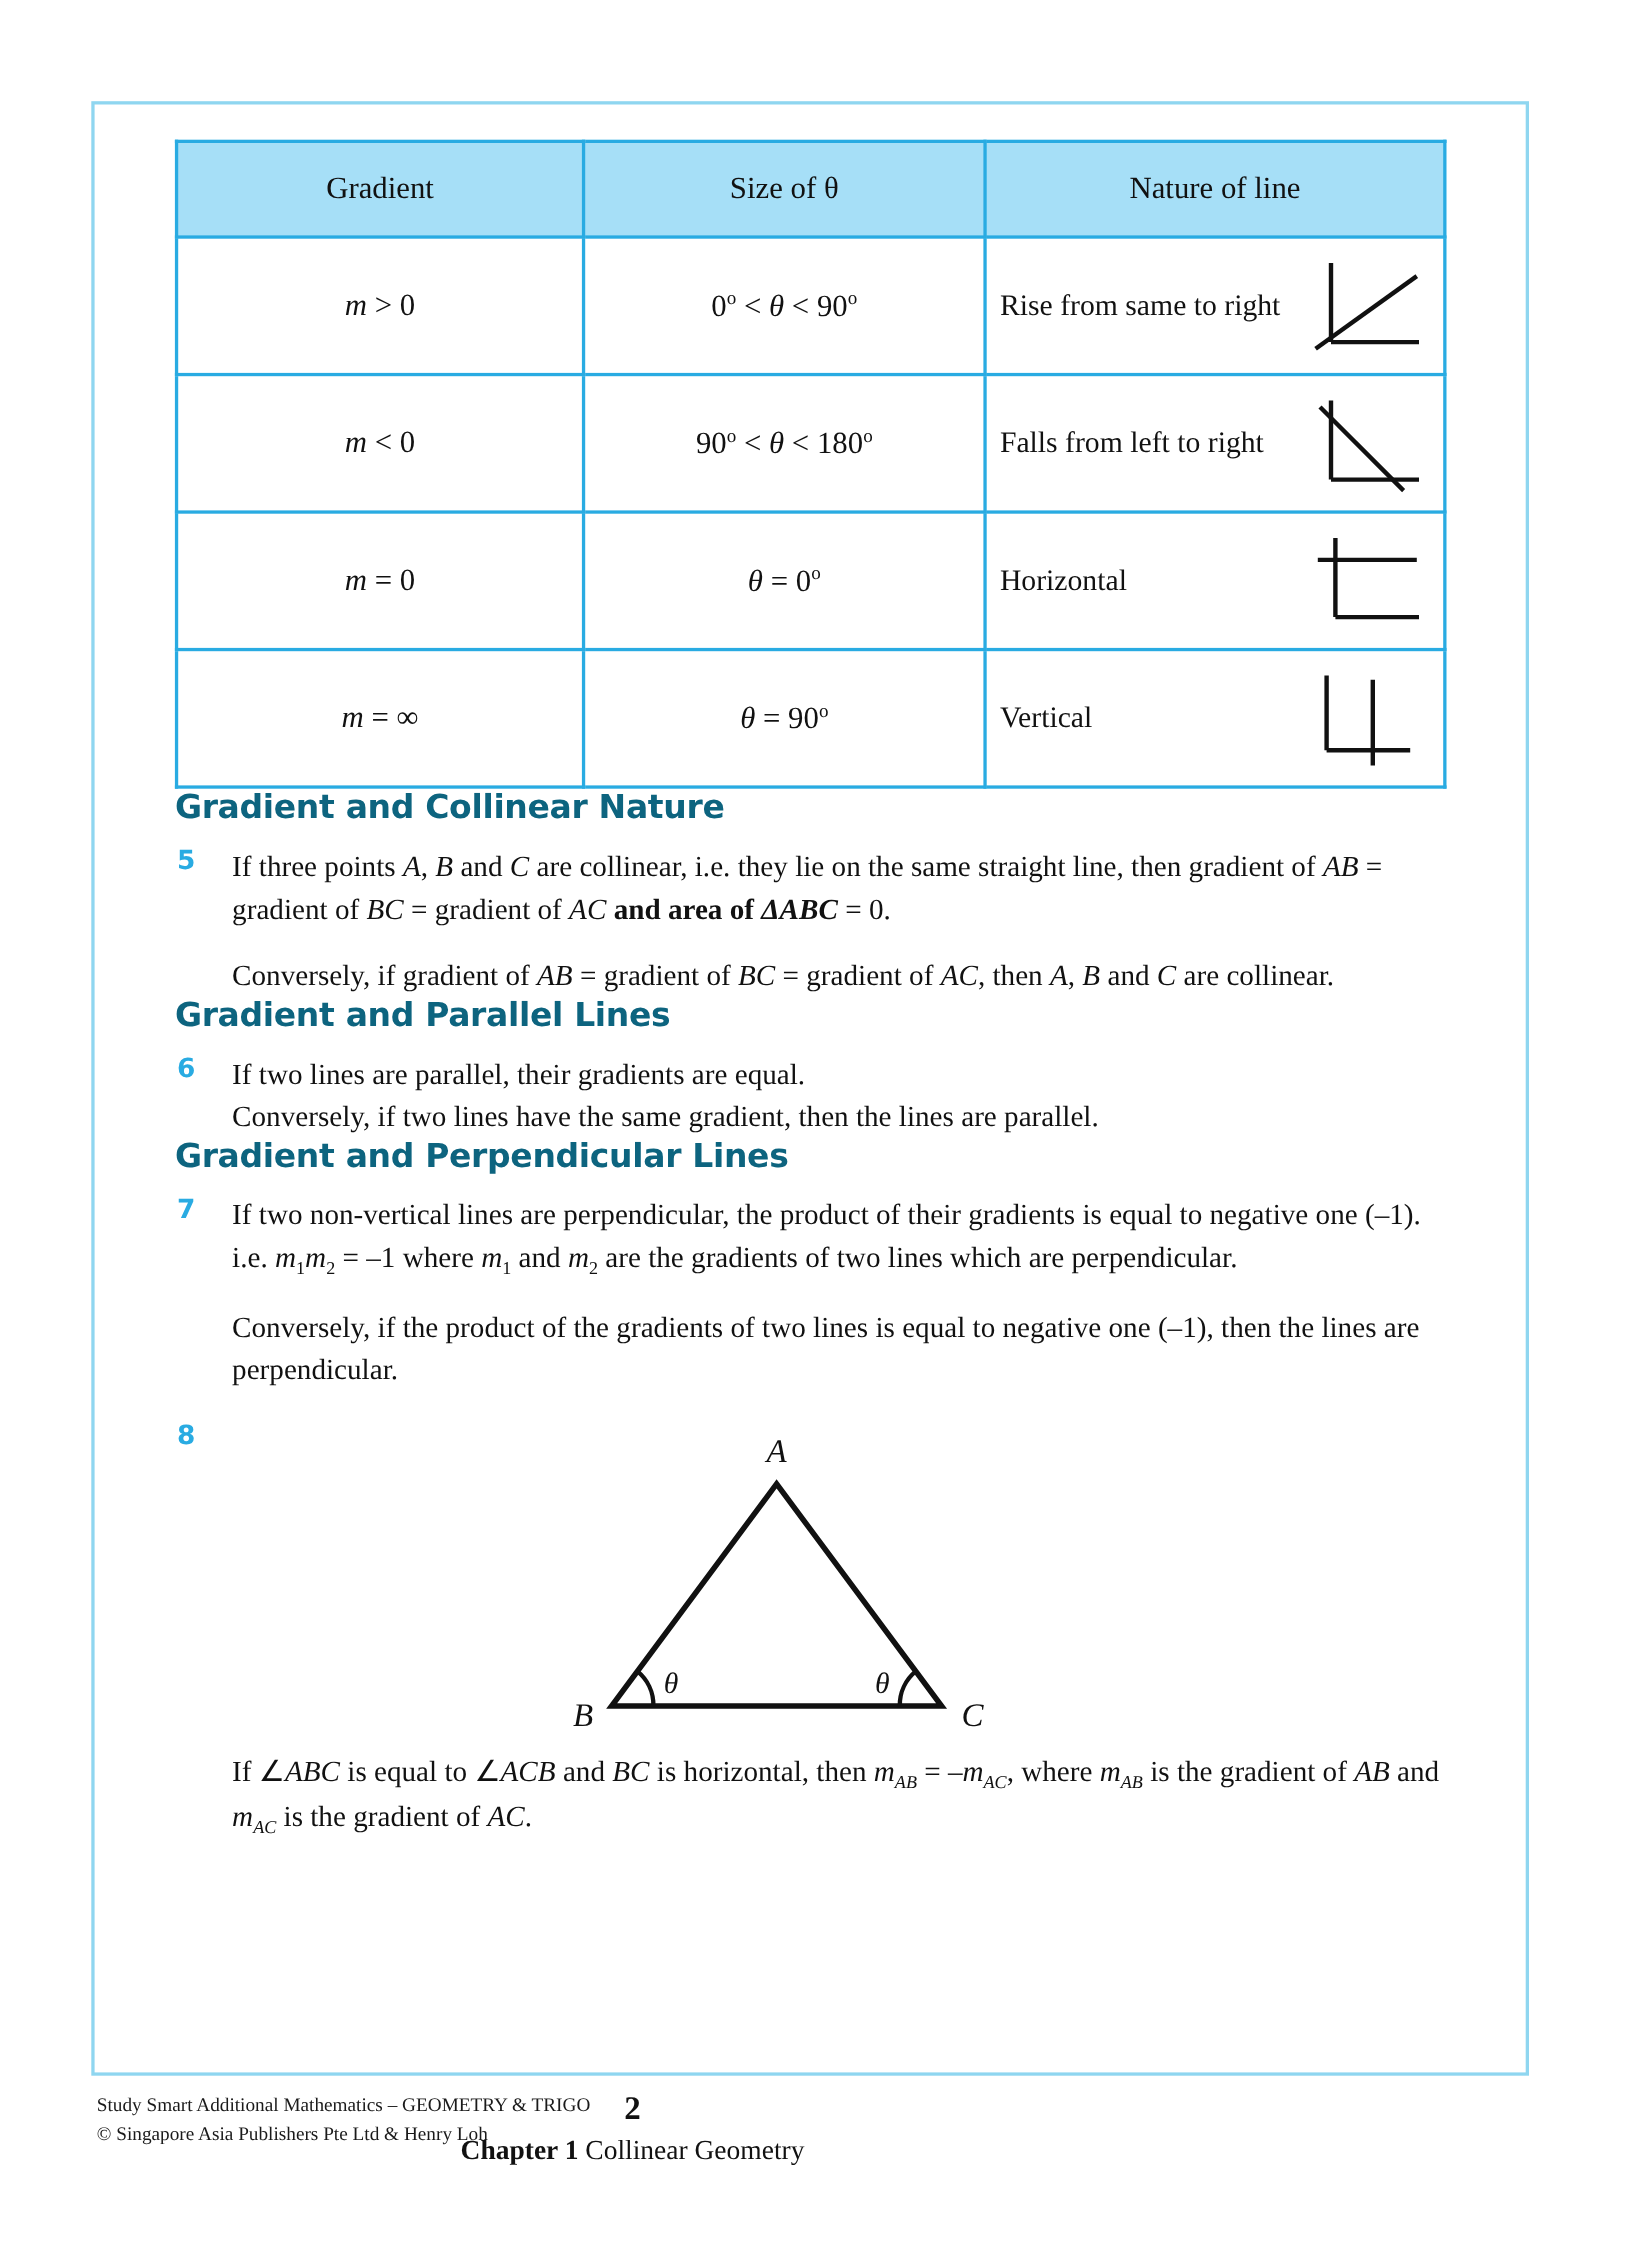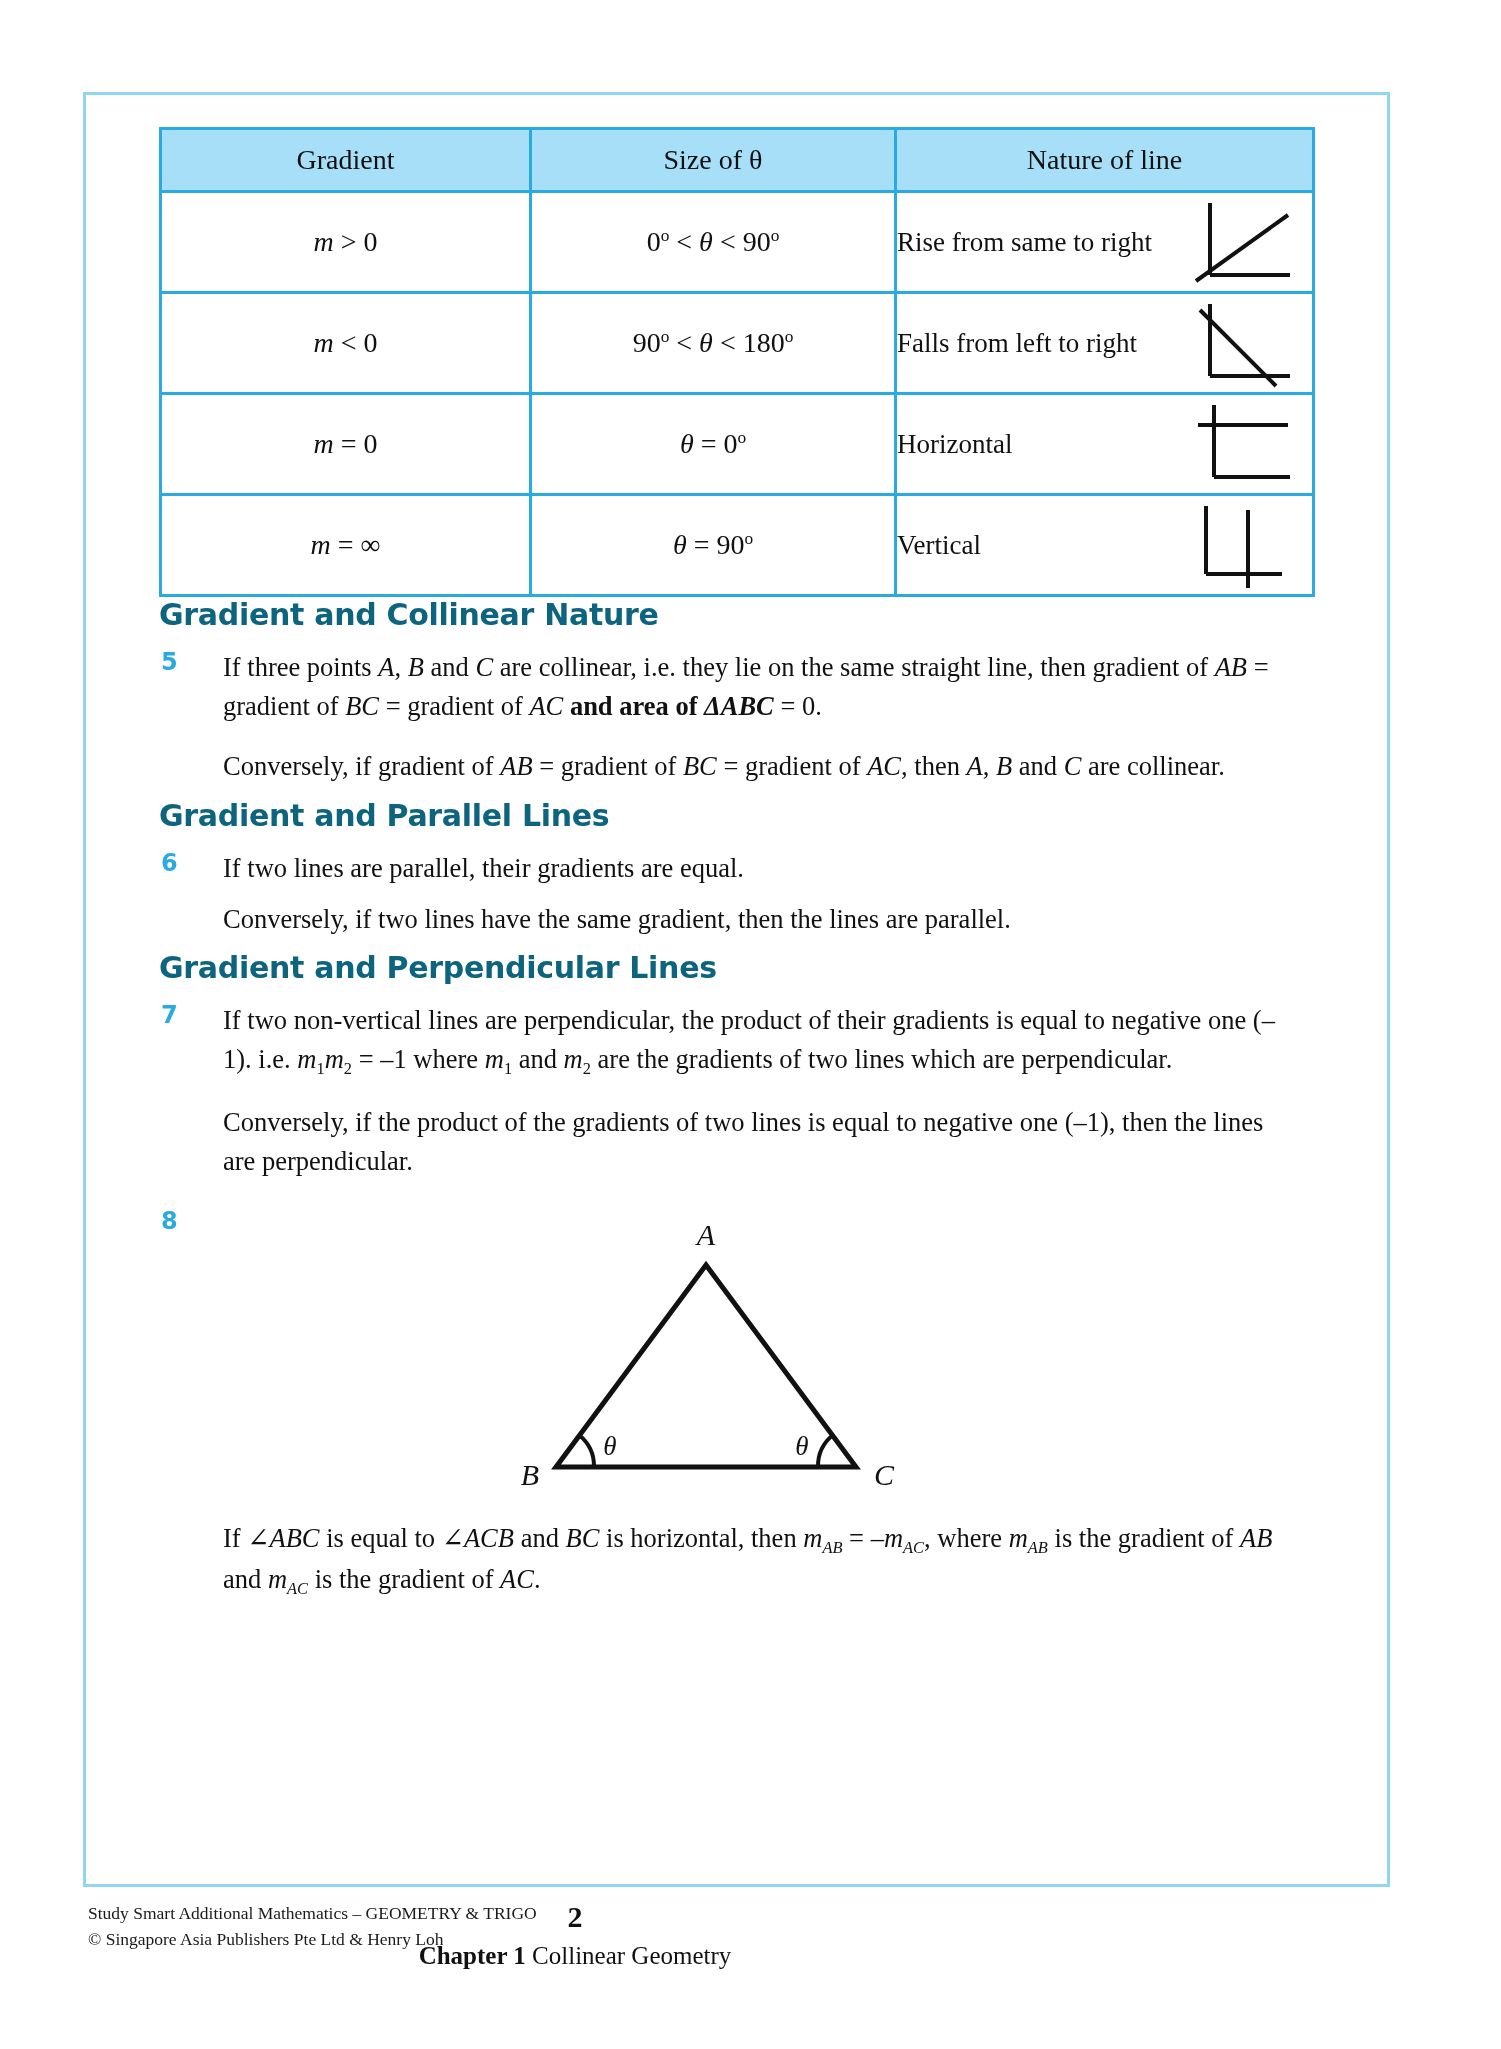--- a/index.html
+++ b/index.html
@@ -38,21 +38,21 @@
 
   
   table.gradient-table {
     border-collapse: collapse;
     width: 1153px;
     table-layout: fixed;
   }
   table.gradient-table th,
   table.gradient-table td {
     border: 3px solid #29abe2;
-    padding: 0;
+    padding: 12px;
     vertical-align: middle;
   }
   table.gradient-table th {
     background: #a6dff7;
     height: 60px;
     font-weight: normal;
     font-size: 28px;
     text-align: center;
     color: #111;
   }
@@ -114,22 +114,23 @@
     left: 2px;
     top: 0;
     font-family: "DejaVu Sans", "Liberation Sans", sans-serif;
     font-weight: bold;
     font-size: 24px;
     color: #29abe2;
   }
   .para {
     font-size: 26.5px;
     line-height: 1.46;
-    margin: 12px;
+    margin: 0;
     text-align: left;
+    font-family: Liberation Serif, serif;
   }
   .para + .para { margin-top: 0; }
   .para.spaced { margin-top: 22px; }
 
   
   .fig-triangle-wrap {
     position: relative;
     height: 300px;
     margin-top: 4px;
   }

